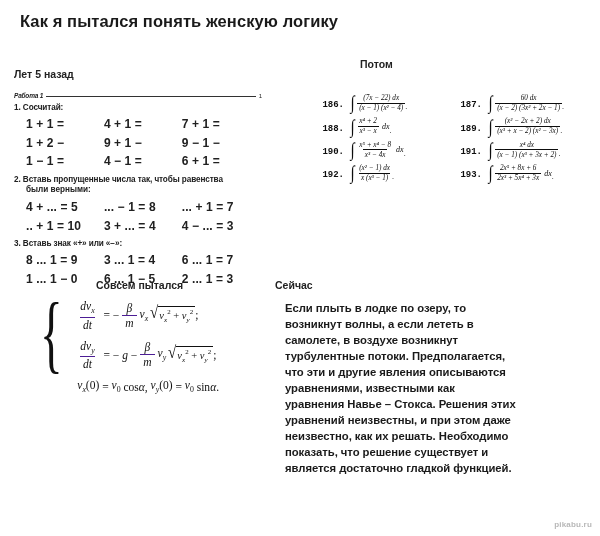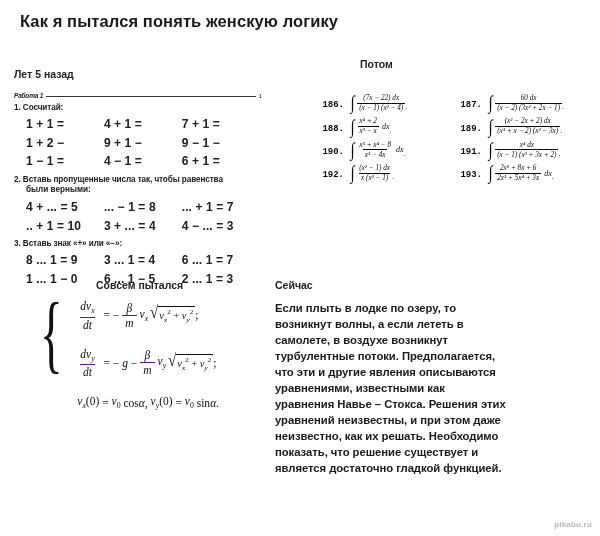--- a/index.html
+++ b/index.html
@@ -183,21 +183,21 @@
     font-weight: 300;
     transform: scaleX(0.55);
     transform-origin: left center;
     margin-right: -10px;
     color: #111;
   }
   .eqs {
     display: flex;
     flex-direction: column;
     justify-content: center;
-    gap: 17px;
+    gap: 9px;
     padding-left: 6px;
     font-family: "Liberation Serif", serif;
     font-style: italic;
     font-size: 11.5px;
   }
   .eq { display: flex; align-items: center; white-space: nowrap; }
   .dfrac {
     display: inline-flex;
     flex-direction: column;
     align-items: center;
@@ -223,21 +223,21 @@
     font-size: 10.5px;
     align-self: flex-start;
   }
   .sub { font-size: 68%; vertical-align: sub; font-style: italic; }
   .sup2 { font-size: 66%; vertical-align: super; font-style: normal; }
   .rm { font-style: normal; }
 
   
   .nowtext {
     position: absolute;
-    left: 275px;
+    left: 285px;
     top: 300px;
     width: 232px;
     font-size: 11.3px;
     font-weight: bold;
     line-height: 1.42;
     color: #1a1a1a;
     letter-spacing: -0.05px;
   }
 
   

